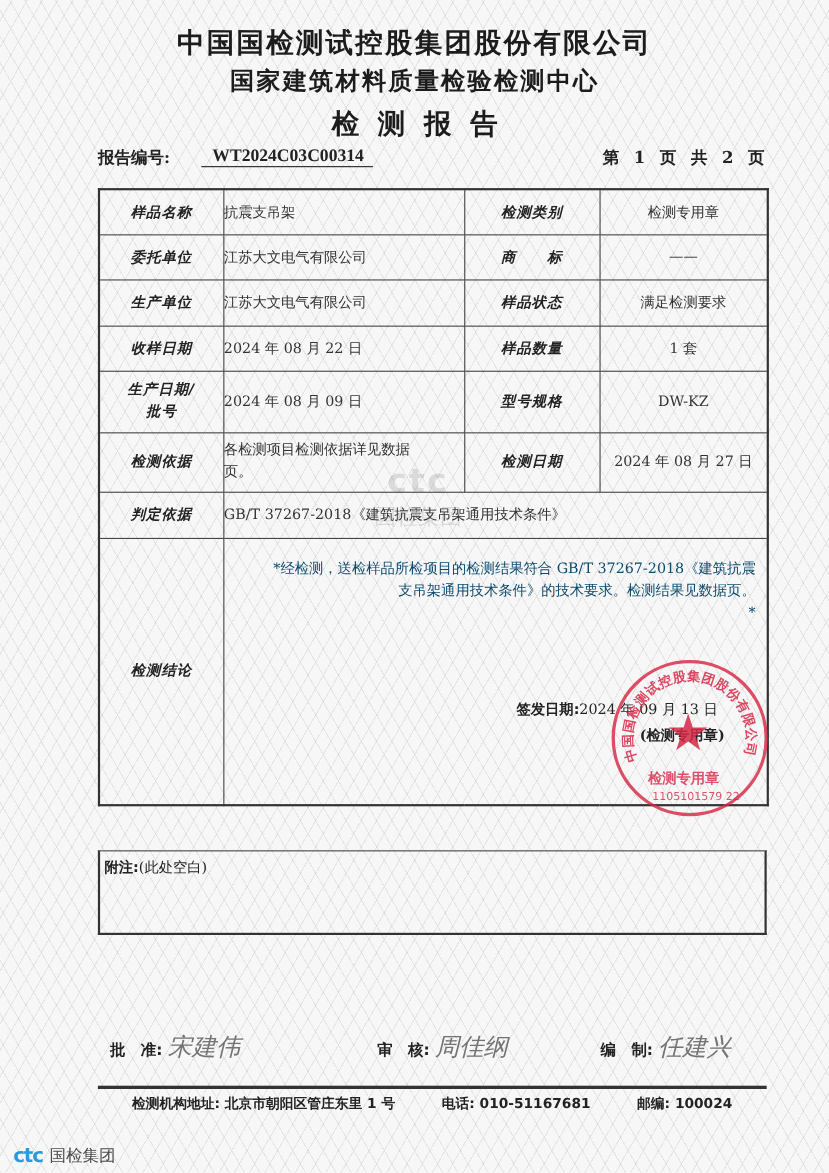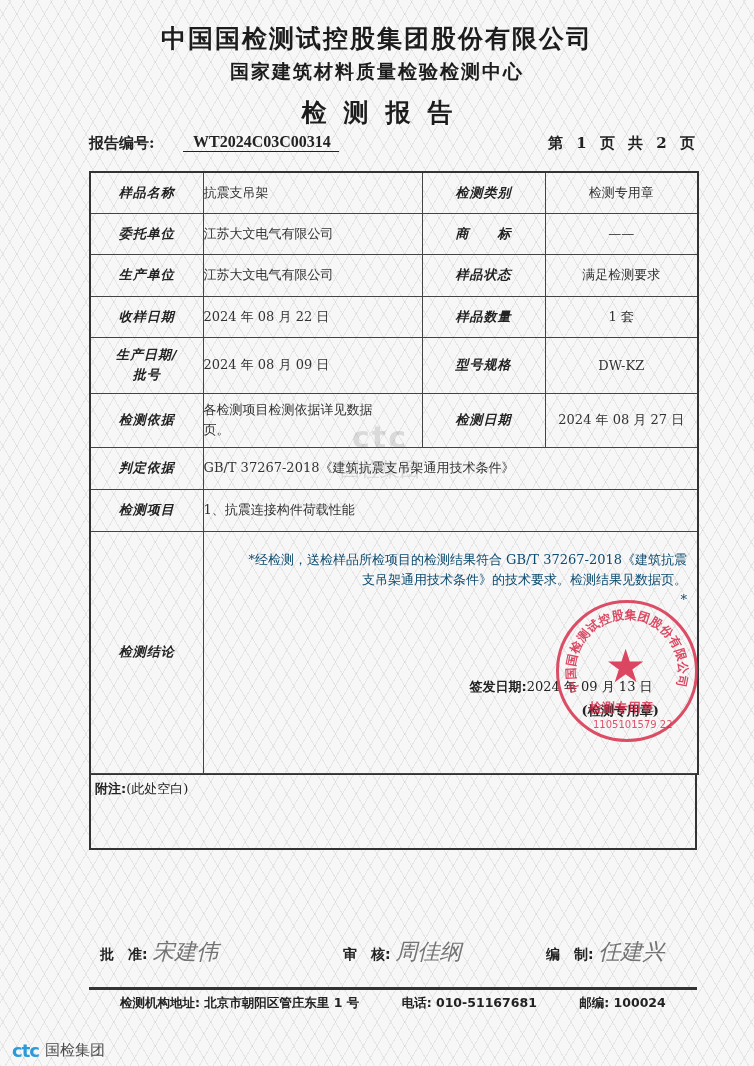--- a/index.html
+++ b/index.html
@@ -11,21 +11,21 @@
       repeating-linear-gradient(-60deg, rgba(170,170,170,0.22) 0px, rgba(170,170,170,0.22) 1px, transparent 1px, transparent 12px);
     font-family: "DejaVu Serif", "Liberation Serif", serif;
     color:#222;
   }
   .abs { position:absolute; }
   .title-line {
     position:absolute; left:0; width:754px; text-align:center;
     font-weight:bold; color:#1c1c1c; font-family:"DejaVu Serif", serif;
   }
   #t1 { top:22px; font-size:25px; letter-spacing:2px; }
-  #t2 { top:59px; font-size:19px; letter-spacing:2px; }
+  #t2 { top:59px; font-size:22px; letter-spacing:2px; }
   #t3 { top:96px; font-size:25px; letter-spacing:17px; padding-left:17px; box-sizing:border-box; }
   .report-no-label { left:89px; top:134px; font-size:15px; font-weight:bold; }
   .report-no { left:183px; top:133px; font-size:16px; font-weight:bold; font-family:"Liberation Serif", serif;
     border-bottom:1.5px solid #222; padding:0 8px 0 10px; line-height:18px; }
   .page-info { right:55px; top:134px; font-size:15px; font-weight:bold; letter-spacing:4px; }
 
   table.report {
     position:absolute; left:89px; top:171px; width:608px;
     border-collapse:collapse; table-layout:fixed;
     border:2px solid #333;
@@ -124,24 +124,20 @@
   <tr style="height:54px">
     <td class="lbl">检测依据</td>
     <td class="val" style="line-height:20px; padding-right:30px;">各检测项目检测依据详见数据页。</td>
     <td class="lbl">检测日期</td>
     <td class="val center">2024 年 08 月 27 日</td>
   </tr>
   <tr style="height:42px">
     <td class="lbl">判定依据</td>
     <td class="val" colspan="3">GB/T 37267-2018《建筑抗震支吊架通用技术条件》</td>
   </tr>
-  <tr style="height:42px">
-    <td class="lbl">检测项目</td>
-    <td class="val" colspan="3">1、抗震连接构件荷载性能</td>
-  </tr>
   <tr style="height:243px">
     <td class="lbl">检测结论</td>
     <td colspan="3" style="position:relative;">
       <div class="conclusion-text">
         <div style="text-indent:26px;">*经检测，送检样品所检项目的检测结果符合 GB/T 37267-2018《建筑抗震支吊架通用技术条件》的技术要求。检测结果见数据页。</div>
         <div>*</div>
       </div>
       <div class="issue-date">
         <b>签发日期:</b><span>2024 年 09 月 13 日</span>
       </div>

